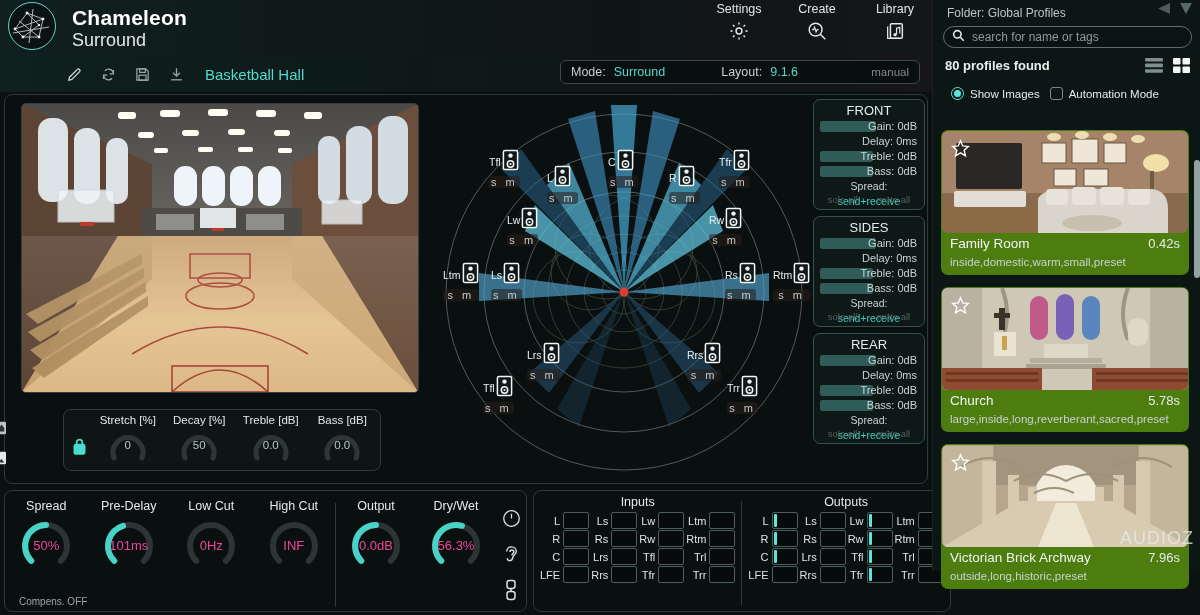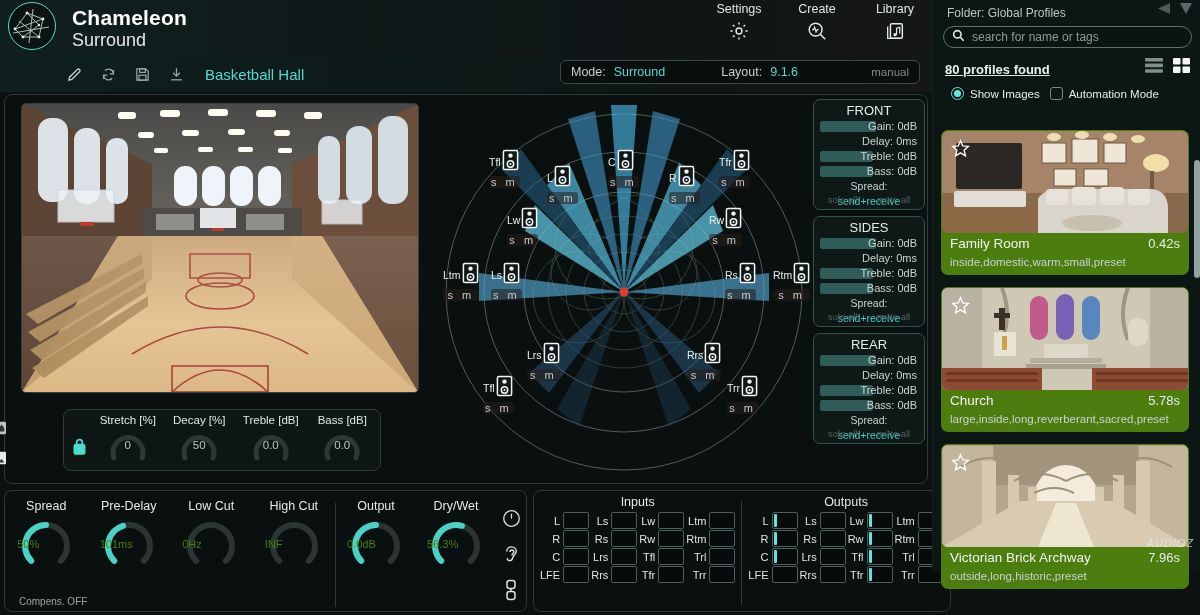--- a/index.html
+++ b/index.html
@@ -102,21 +102,21 @@
   .knobpanel {
     width: 532px; border: 1px solid #2c3b3a; border-radius: 8px; background: #0a100f;
     position: relative; display: flex; padding-top: 8px;
   }
   .kgroupA { display: flex; width: 330px; }
   .kdiv { width: 1px; background: #2c3b3a; margin: 4px 0; }
   .kgroupB { display: flex; width: 160px; }
   .kslot { flex: 1; text-align: center; }
   .kslot .klbl { font-size: 12.5px; color: #e2eae9; }
   .knob { position: relative; width: 58px; height: 50px; margin: 6px auto 0 auto; }
-  .knob .kv { position: absolute; left: 0; right: 0; top: 19px; text-align: left; font-size: 11px; color: #4d7c0f; }
+  .knob .kv { position: absolute; left: 0; right: 0; top: 19px; text-align: center; font-size: 13px; color: #ec4899; }
   .compens { position: absolute; left: 14px; bottom: 4px; font-size: 10px; color: #9aa6a5; }
   .rails { width: 30px; display: flex; flex-direction: column; align-items: center; padding-top: 10px; gap: 11px; }
   .rails .ri { cursor: pointer; }
 
   .iopanel {
     flex: 1; border: 1px solid #2c3b3a; border-radius: 8px; background: #0a100f;
     display: flex; position: relative; padding-top: 4px;
   }
   .ioside { flex: 1; }
   .ioside .ttl { text-align: center; font-size: 12.5px; color: #e2eae9; margin-bottom: 3px; }
@@ -133,40 +133,40 @@
   .arrows { position: absolute; right: 6px; top: 1px; display: flex; gap: 6px; align-items: center;}
   .searchbox {
     margin: 6px 8px 0 10px; height: 22px; border: 1px solid #5c6f6d; border-radius: 11px;
     background: #0a1413; display: flex; align-items: center; padding: 0 8px; gap: 7px;
   }
   .searchbox input {
     flex: 1; background: transparent; border: none; outline: none;
     color: #b4c0bf; font-size: 12px; font-family: "Liberation Sans", sans-serif;
   }
   .searchbox input::placeholder { color: #8e9b9a; }
-  .found { display: flex; align-items: flex-end; padding: 10px 10px 0 12px; text-decoration: underline; }
+  .found { display: flex; align-items: flex-start; padding: 10px 10px 0 12px; }
   .found .f1 { font-size: 13px; font-weight: bold; color: #e9f1f0; }
   .viewicons { margin-left: auto; display: flex; gap: 10px; }
   .opts { display: flex; align-items: center; gap: 10px; padding: 10px 0 0 18px; font-size: 11.5px; color: #e3ebea; }
   .opt { display: flex; align-items: center; gap: 6px; cursor: pointer; }
   .radio { width: 13px; height: 13px; border-radius: 50%; border: 1.5px solid #5fe6da; display:flex;align-items:center;justify-content:center;}
   .radio i { width: 7px; height: 7px; border-radius: 50%; background: #5fe6da; display:block;}
   .chk { width: 13px; height: 13px; border-radius: 3px; border: 1.5px solid #7b8a89; }
 
   .cards { position: absolute; left: 8px; top: 130px; width: 252px; height: 485px; overflow: hidden; }
   .card { width: 248px; margin-bottom: 12px; border-radius: 7px; background: #4d7c0f; border: 1px solid #17292700; position: relative; }
   .cthumb { height: 102px; border-radius: 6px; overflow: hidden; position: relative; }
   .star { position: absolute; left: 9px; top: 8px; z-index: 3; }
   .cmeta { padding: 3px 8px 6px 8px; }
   .crow { display: flex; align-items: baseline; }
   .cname { font-size: 13.5px; color: #f0f5f4; }
   .ctime { margin-left: auto; font-size: 13px; color: #e4ecea; }
   .ctags { font-size: 11.5px; color: #c7d3d2; margin-top: 5px; }
   .scrollbar { position: absolute; right: 0px; top: 160px; width: 6px; height: 118px; background: #93a3a1; border-radius: 3px; }
-  .wmk { position: absolute; right: 6px; bottom: 22px; font-size: 11px; color: rgba(230,235,235,.75); letter-spacing: 1px; font-family: "Liberation Sans", sans-serif; font-style: italic;}
+  .wmk { position: absolute; right: 6px; bottom: 22px; font-size: 18px; color: rgba(230,235,235,.75); letter-spacing: 1px; font-family: "Liberation Sans", sans-serif;}
 </style>
 </head>
 <body>
 
 <div id="app">
 
   <div id="mainCol">
 
     <div class="hdr">
       <div class="logo-wrap">

